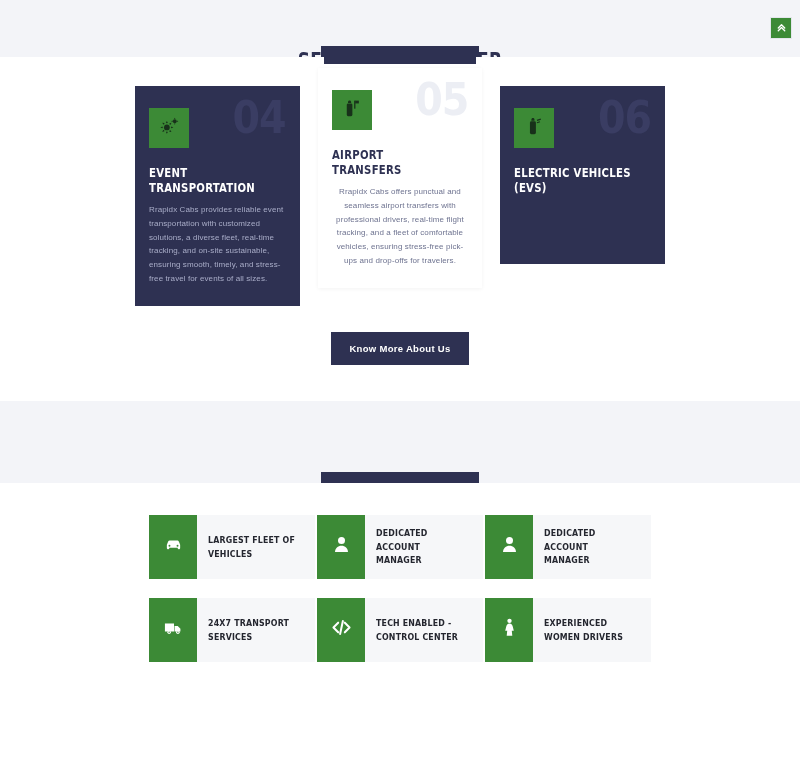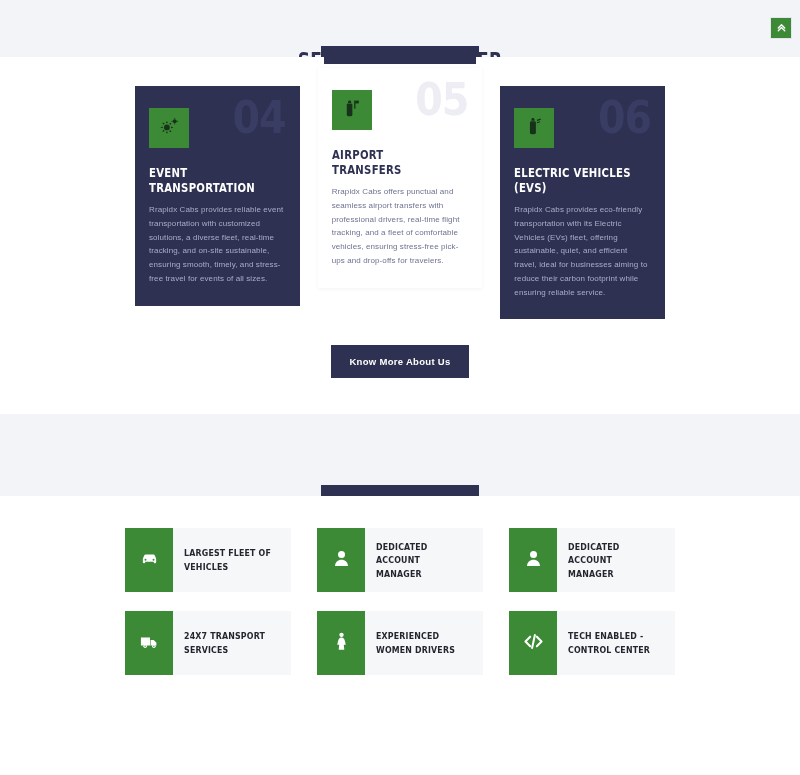--- a/index.html
+++ b/index.html
@@ -110,21 +110,21 @@
   }
   .svc-card.dark .svc-name { color: #ffffff; }
   .svc-card.light .svc-name { color: #2e3152; }
   .svc-desc {
     margin-top: 8px;
     font-size: 8px;
     line-height: 1.72;
     letter-spacing: 0.1px;
   }
   .svc-card.dark .svc-desc { color: #a9adc8; }
-  .svc-card.light .svc-desc { color: #6e7390; }
+  .svc-card.light .svc-desc { color: #6e7390; text-align: center; }
 
   
   .mid-topbar {
     position: absolute;
     left: 0; right: 0;
     top: -13px;
     height: 9px;
     background: #2e3152;
     margin: 0 6px;
   }
@@ -143,21 +143,21 @@
     padding: 11px 18px;
     min-width: 124px;
     cursor: pointer;
   }
 
   
   .feat-grid {
     display: grid;
     grid-template-columns: repeat(3, 166px);
     justify-content: center;
-    gap: 19px 26px;
+    gap: 19px 2px;
     padding: 0 135px;
   }
   .feat-card {
     background: #f6f7f9;
     display: flex;
     align-items: stretch;
     min-height: 64px;
   }
   .feat-icon {
     width: 48px;
@@ -268,21 +268,20 @@
             <span>
               <svg viewBox="0 0 24 24" fill="#18311a">
                 <path d="M8.4 4.2c0-1 .8-1.8 1.8-1.8s1.8.8 1.8 1.8v1.2H8.4z"></path>
                 <rect x="6.8" y="5.9" width="6.8" height="15" rx="1.7"></rect>
                 <rect x="14.6" y="4.4" width="4.6" height="1.5" transform="rotate(-20 14.6 4.4)"></rect>
                 <rect x="14.6" y="7.2" width="3.6" height="1.3" transform="rotate(-20 14.6 7.2)"></rect>
               </svg>
             </span>
           </div>
           <div class="svc-name">ELECTRIC VEHICLES (EVS)</div>
-          <div class="svc-desc">Rrapidx Cabs provides eco-friendly transportation with its Electric Vehicles (EVs) fleet, offering sustainable, quiet, and efficient travel, ideal for businesses aiming to reduce their carbon footprint while ensuring reliable service.</div>
         </div>
 
       </div>
     </div>
 
     <div class="know-wrap" style="margin-top:26px;">
       <button class="know-btn">Know More About Us</button>
     </div>
   </div>
 
@@ -352,38 +351,38 @@
             </svg>
           </span>
         </div>
         <div class="feat-label">24X7 TRANSPORT SERVICES</div>
       </div>
 
 
       <div class="feat-card">
         <div class="feat-icon">
           <span>
-            <svg viewBox="0 0 24 24" fill="#ffffff">
-              <circle cx="12" cy="4.4" r="2.5"></circle>
-              <path d="M12 7.4c2.3 0 3.3 1.6 3.8 3.6l1.1 4.6h-2.3l.6 5.8H8.8l.6-5.8H7.1l1.1-4.6C8.7 9 9.7 7.4 12 7.4z"></path>
-            </svg>
-          </span>
-        </div>
-        <div class="feat-label">EXPERIENCED WOMEN DRIVERS</div>
-      </div>
-
-      <div class="feat-card">
-        <div class="feat-icon">
-          <span>
             <svg viewBox="0 0 24 24" fill="none" stroke="#ffffff" stroke-width="2.3" stroke-linecap="round" stroke-linejoin="round">
               <polyline points="8.2,6.5 2.8,12 8.2,17.5"></polyline>
               <polyline points="15.8,6.5 21.2,12 15.8,17.5"></polyline>
               <line x1="13.6" y1="4.6" x2="10.4" y2="19.4"></line>
             </svg>
           </span>
         </div>
         <div class="feat-label">TECH ENABLED - CONTROL CENTER</div>
       </div>
 
+      <div class="feat-card">
+        <div class="feat-icon">
+          <span>
+            <svg viewBox="0 0 24 24" fill="#ffffff">
+              <circle cx="12" cy="4.4" r="2.5"></circle>
+              <path d="M12 7.4c2.3 0 3.3 1.6 3.8 3.6l1.1 4.6h-2.3l.6 5.8H8.8l.6-5.8H7.1l1.1-4.6C8.7 9 9.7 7.4 12 7.4z"></path>
+            </svg>
+          </span>
+        </div>
+        <div class="feat-label">EXPERIENCED WOMEN DRIVERS</div>
+      </div>
+
     </div>
   </div>
 
 </div>
 
 </body></html>

